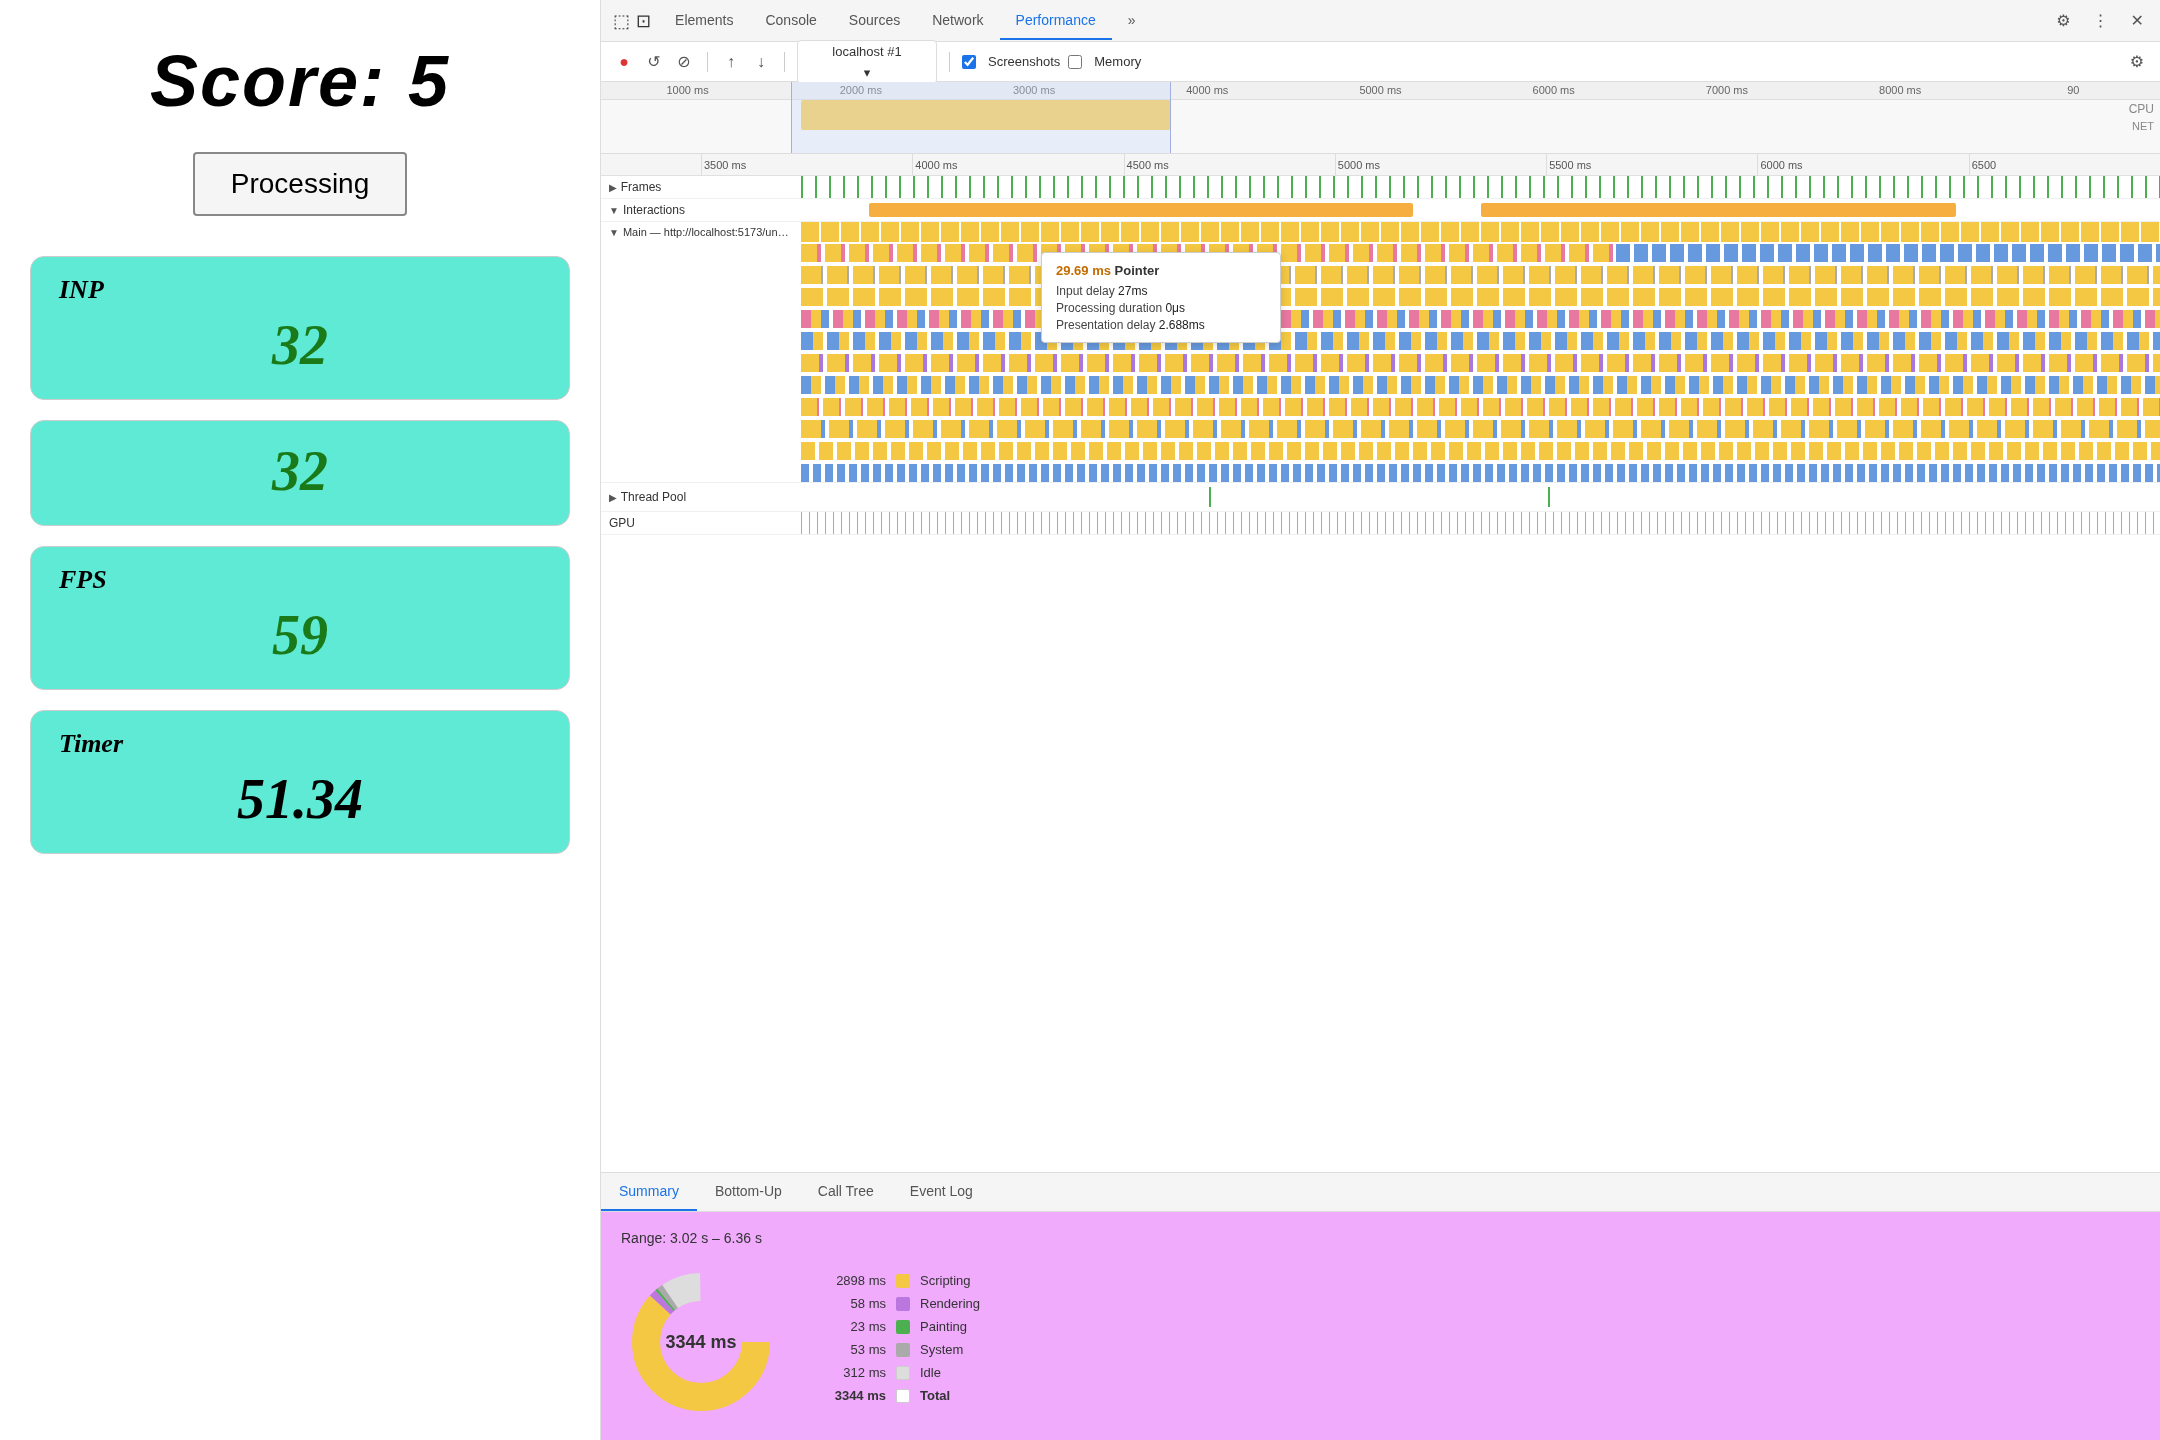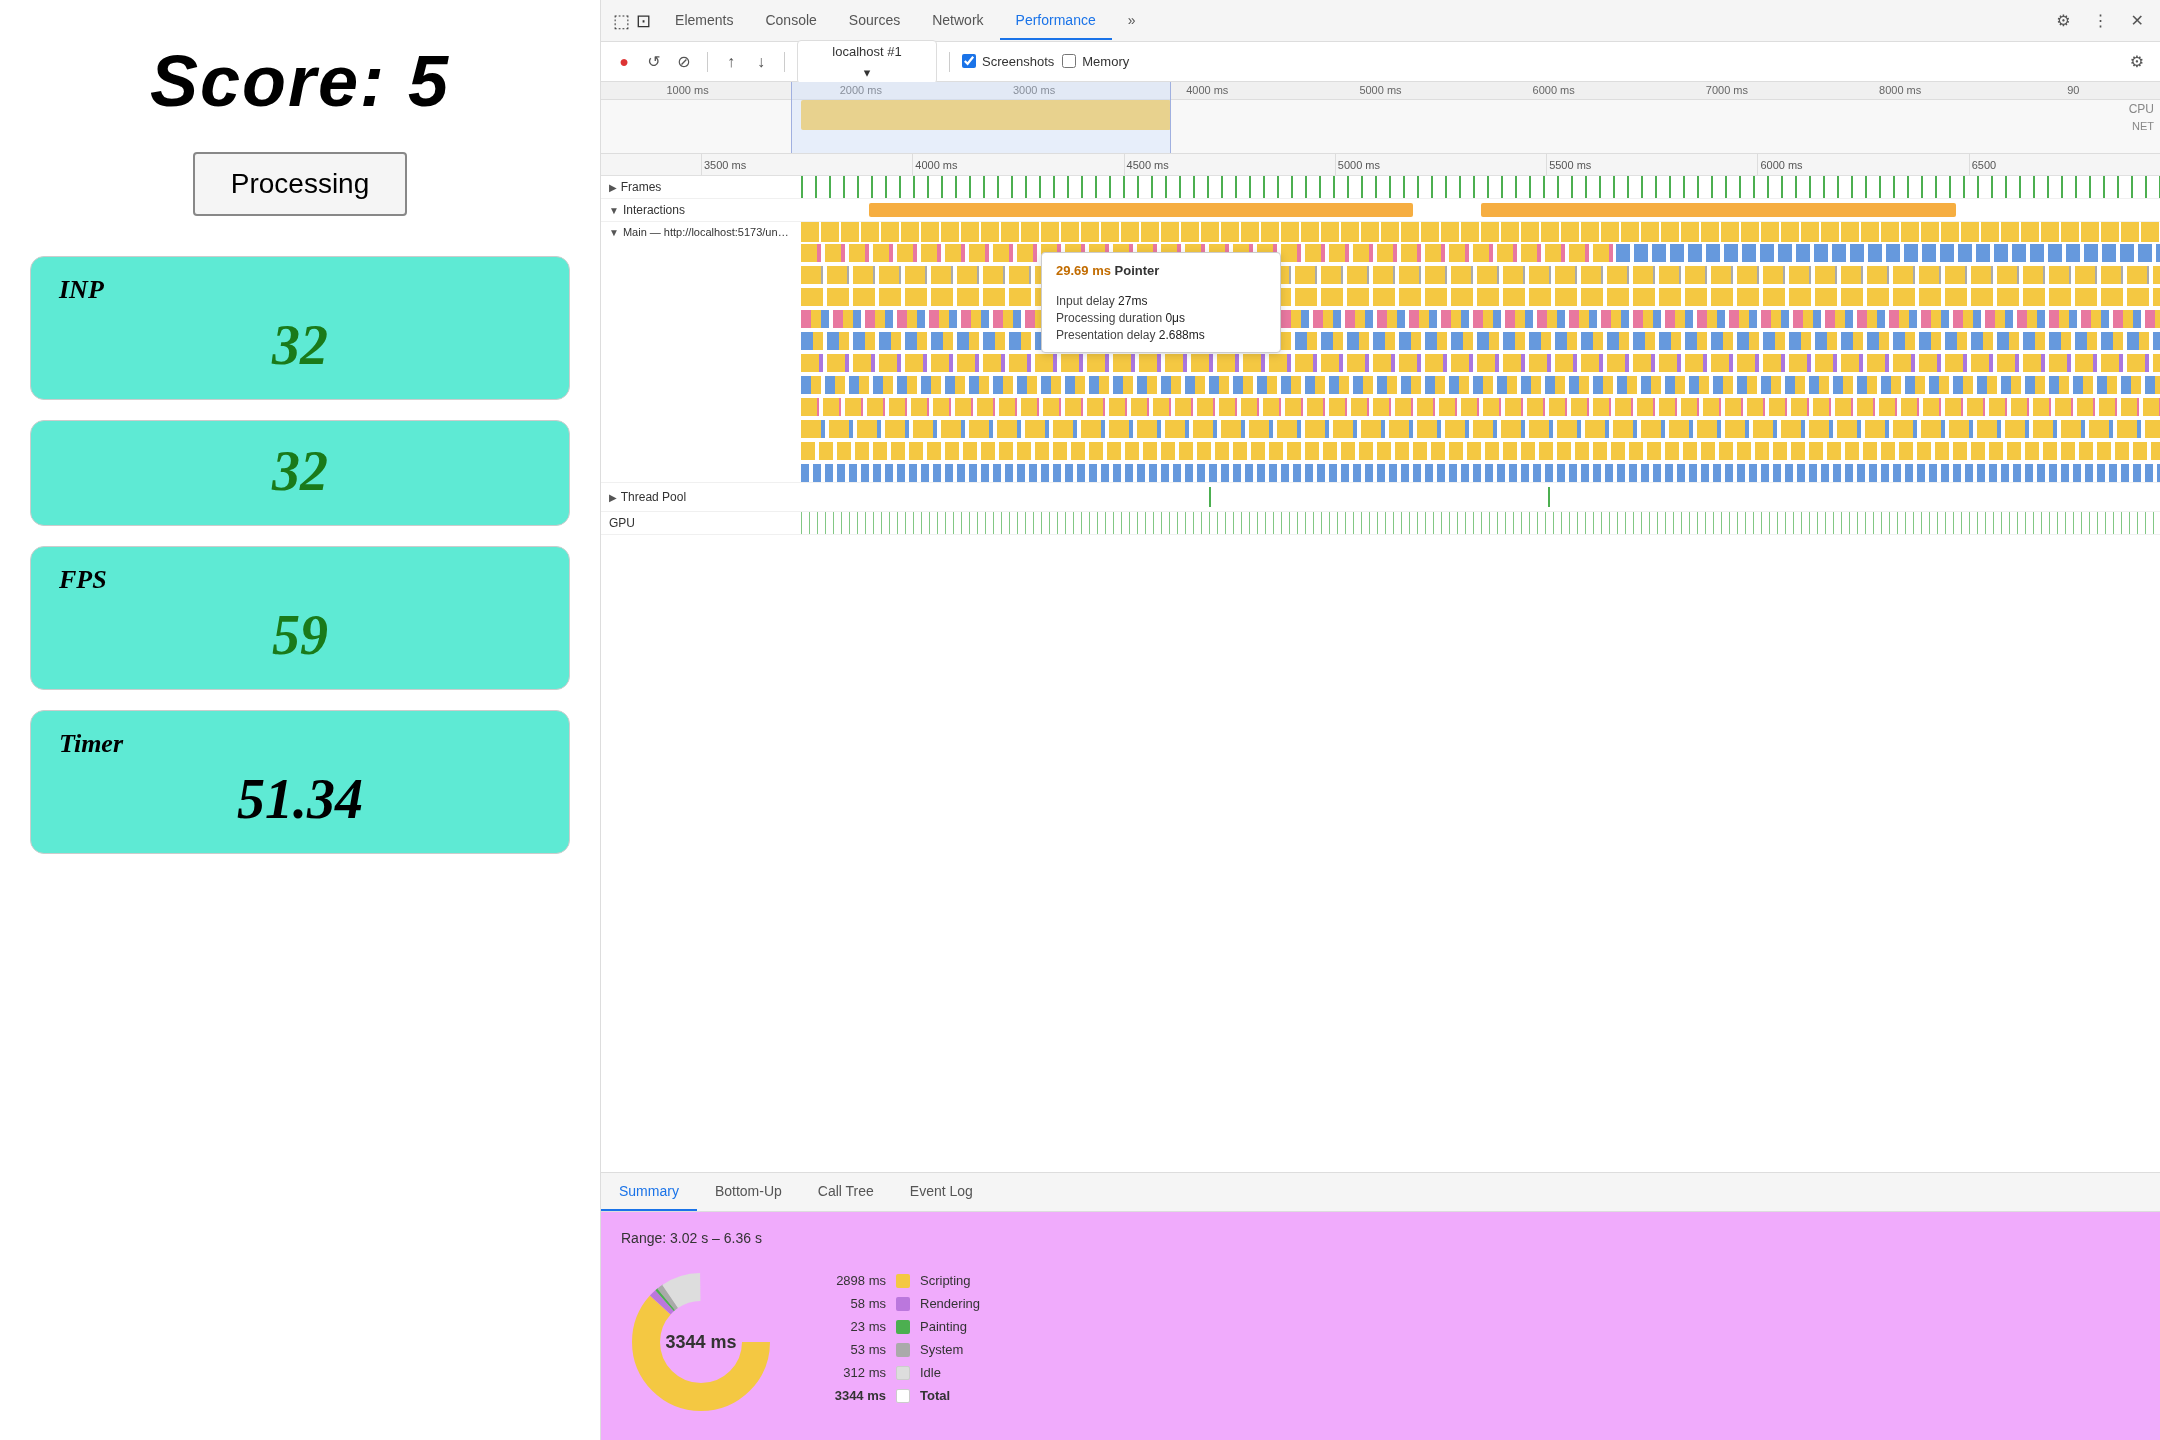--- a/index.html
+++ b/index.html
@@ -151,22 +151,22 @@
       padding: 3px 8px;
       font-size: 13px;
       background: #fff;
       min-width: 140px;
       cursor: pointer;
       gap: 6px;
       flex-direction: column;
     }
     .checkbox-group {
       display: flex;
-      align-items: flex-start;
-      gap: 6px;
+      align-items: center;
+      gap: 12px;
       font-size: 13px;
     }
     .checkbox-group input[type=checkbox] {
       width: 14px;
       height: 14px;
     }
     .screenshots-cb { accent-color: #1a73e8; }
 
     
     .timeline-overview {
@@ -356,21 +356,21 @@
       border: 1px solid #ccc;
       border-radius: 4px;
       padding: 10px 14px;
       font-size: 13px;
       box-shadow: 0 2px 8px rgba(0,0,0,0.15);
       z-index: 10;
       min-width: 240px;
     }
     .tooltip-title {
       font-weight: 600;
-      margin-bottom: 16px;
+      margin-bottom: 6px;
       color: #333;
     }
     .tooltip-ms {
       color: #c26c00;
       font-weight: 600;
     }
     .tooltip-row {
       font-size: 12px;
       color: #444;
       margin-top: 3px;

